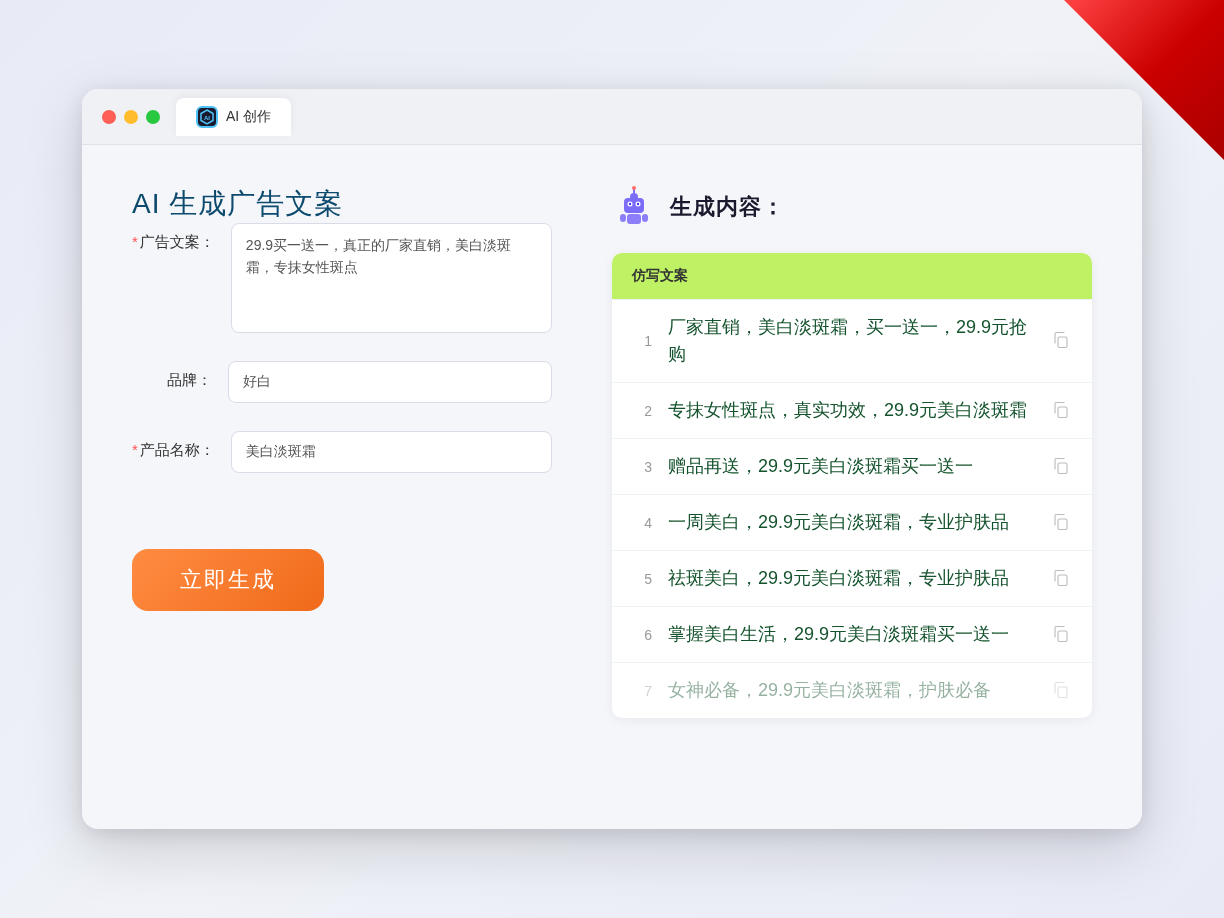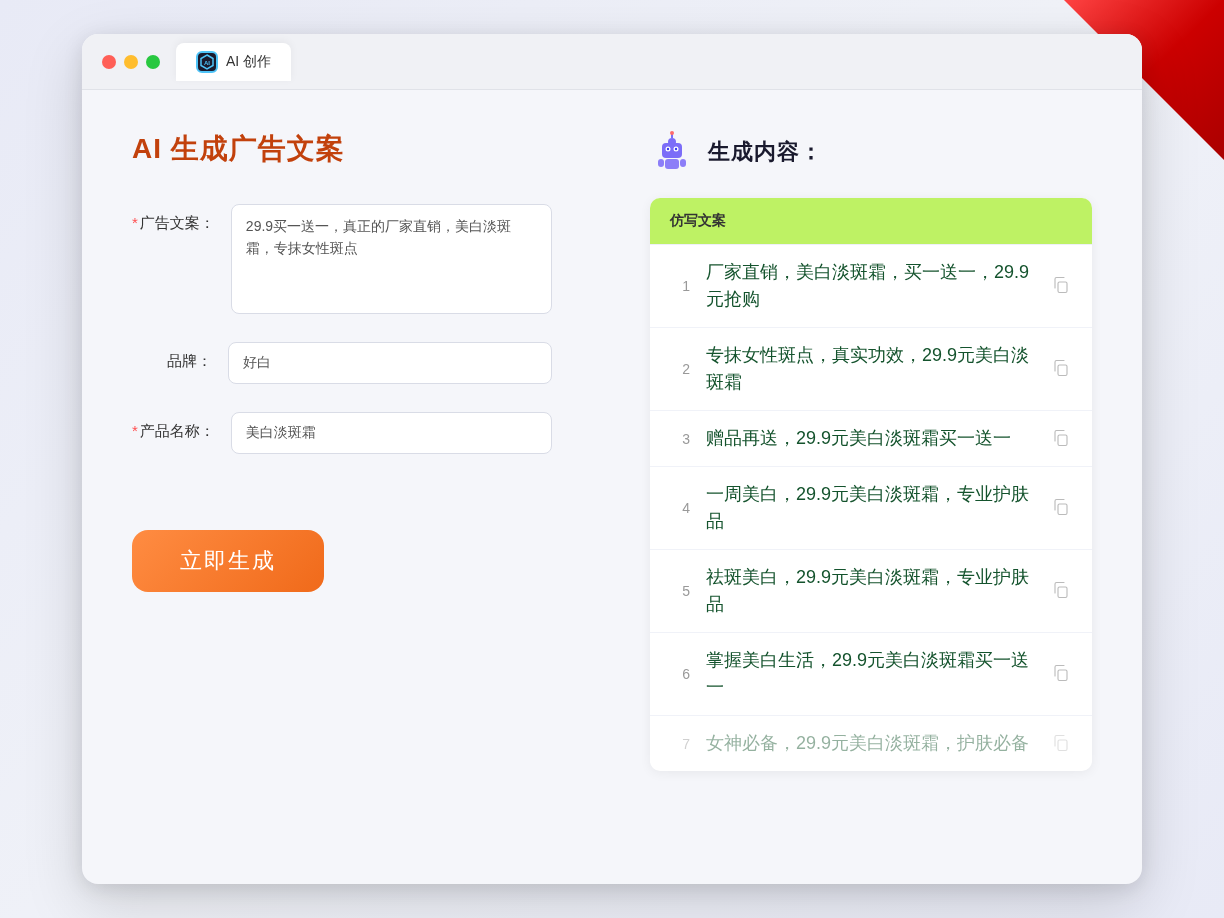--- a/index.html
+++ b/index.html
@@ -23,21 +23,21 @@
       top: 0;
       right: 0;
       width: 160px;
       height: 160px;
       background: linear-gradient(135deg, #ff4444 0%, #cc0000 50%, #aa0000 100%);
       clip-path: polygon(100% 0, 0 0, 100% 100%);
     }
 
     .browser-window {
       width: 1060px;
-      height: 850px;
+      height: 740px;
       background: #f5f6fa;
       border-radius: 16px;
       box-shadow: 0 20px 60px rgba(0,0,0,0.15), 0 4px 20px rgba(0,0,0,0.1);
       overflow: hidden;
       position: relative;
     }
 
     
     .browser-chrome {
       height: 56px;
@@ -99,23 +99,22 @@
       gap: 60px;
     }
 
     
     .left-panel {
       flex: 0 0 420px;
     }
 
     .page-title {
       font-size: 28px;
-      font-weight: 700;
-      color: #c2410c;
-      margin-bottom: 36px;
+      font-weight: 400;
+      color: #0c4a6e;
       letter-spacing: 1px;
     }
 
     .form-group {
       display: flex;
       align-items: flex-start;
       margin-bottom: 28px;
       gap: 16px;
     }
 
@@ -164,21 +163,20 @@
       padding: 16px 48px;
       font-size: 22px;
       font-weight: 400;
       cursor: pointer;
       letter-spacing: 2px;
     }
 
     
     .right-panel {
       flex: 1;
-      margin-left: 38px;
     }
 
     .right-header {
       display: flex;
       align-items: center;
       gap: 14px;
       margin-bottom: 24px;
     }
 
     .robot-icon {

